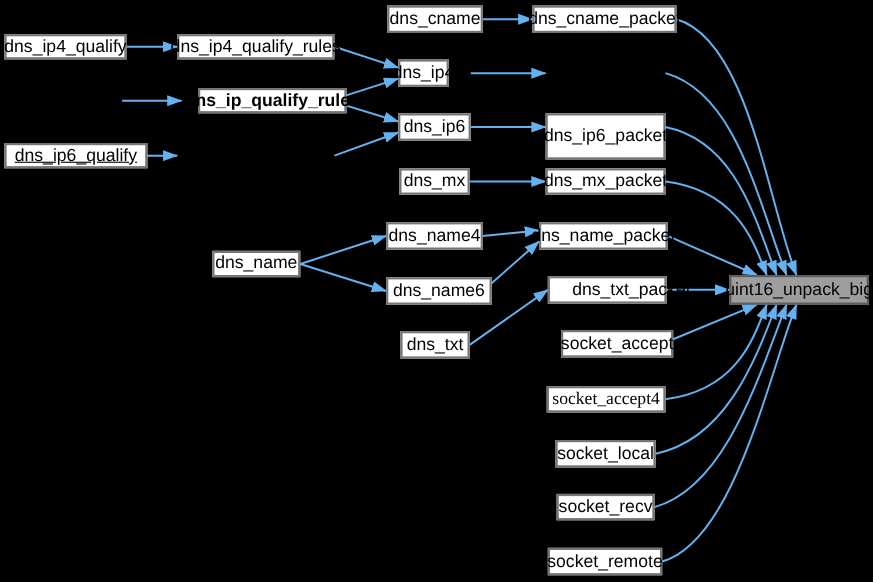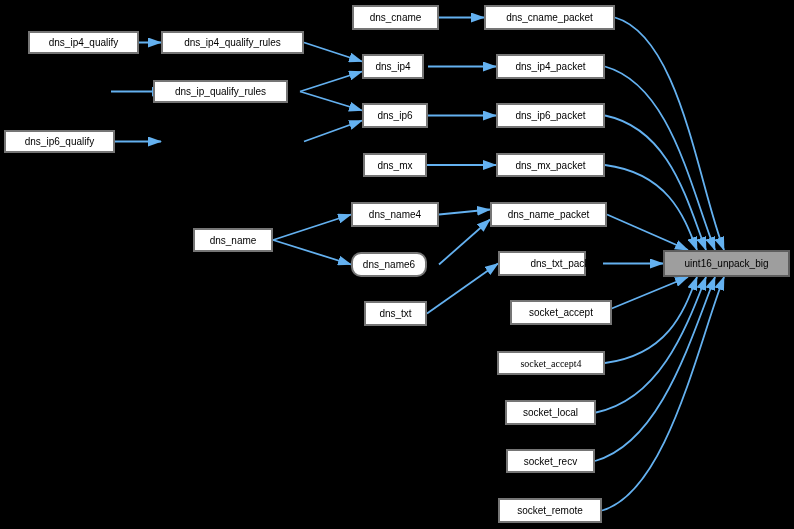--- a/index.html
+++ b/index.html
@@ -11,21 +11,21 @@
   }
   .stage { position: relative; width: 794px; height: 529px; }
   #edge-layer { position: absolute; left: 0; top: 0; z-index: 0; }
   #node-layer { position: absolute; left: 0; top: 0; width: 100%; height: 100%; z-index: 1; }
   .node {
     position: absolute;
     box-sizing: border-box;
     background: var(--node-fill, #ffffff);
     border: 2px solid var(--node-border, #757575);
     color: var(--node-text, #000000);
-    font-size: 10px;
+    font-size: 16px;
     display: flex;
     align-items: center;
     justify-content: center;
     white-space: nowrap;
     cursor: pointer;
   }
   .node.focus {
     background: var(--focus-fill, #9e9e9e);
     border-color: var(--focus-border, #5e5e5e);
     cursor: default;
@@ -63,38 +63,37 @@
       <path d="M605,165 C670,173.5 685.1,219.4 697,250" fill="none" stroke="#64b1f0" stroke-width="1.8" marker-end="url(#arrow)"></path>
       <path d="M607,214.5 L688,250" fill="none" stroke="#64b1f0" stroke-width="1.8" marker-end="url(#arrow)"></path>
       <path d="M603,263.5 L663,263.5" fill="none" stroke="#64b1f0" stroke-width="1.8" marker-end="url(#arrow)"></path>
       <path d="M602,312.5 L688,277" fill="none" stroke="#64b1f0" stroke-width="1.8" marker-end="url(#arrow)"></path>
       <path d="M605,363 C670,354.4 684.96,307.96 697,277" fill="none" stroke="#64b1f0" stroke-width="1.8" marker-end="url(#arrow)"></path>
       <path d="M596,412.5 C661,398.95 687.03,325.78 706,277" fill="none" stroke="#64b1f0" stroke-width="1.8" marker-end="url(#arrow)"></path>
       <path d="M595,461 C660,442.6 689.24,343.24 715,277" fill="none" stroke="#64b1f0" stroke-width="1.8" marker-end="url(#arrow)"></path>
       <path d="M602,510.5 C667,491.75 697.75,344.5 724,277" fill="none" stroke="#64b1f0" stroke-width="1.8" marker-end="url(#arrow)"></path>
     </svg>
   <div id="node-layer">
-      <div class="node" style="left: 4px; top: 31px; width: 111px; height: 23px; margin-left: 24px;">dns_ip4_qualify</div>
-      <div class="node" style="left: 4px; top: 130px; width: 111px; height: 23px;">dns_ip6_qualify</div>
+      <div class="node" style="left: 4px; top: 31px; width: 111px; height: 23px;">dns_ip4_qualify</div>
+      <div class="node" style="left: 4px; top: 130px; width: 130px; height: 23px; text-decoration: underline;">dns_ip6_qualify</div>
       <div class="node" style="left: 161px; top: 31px; width: 143px; height: 23px;">dns_ip4_qualify_rules</div>
-      <div class="node" style="left: 153px; top: 80px; width: 135px; height: 23px;">dns_ip_qualify_rules</div>
+      <div class="node" style="left: 180px; top: 80px; width: 135px; height: 23px; font-weight: bold;">dns_ip_qualify_rules</div>
       <div class="node" style="left: 352px; top: 5px; width: 87px; height: 25px;">dns_cname</div>
-      <div class="node" style="left: 362px; top: 54px; width: 62px; height: 25px;">dns_ip4</div>
+      <div class="node" style="left: 362px; top: 54px; width: 46px; height: 25px;">dns_ip4</div>
       <div class="node" style="left: 362px; top: 103px; width: 66px; height: 25px;">dns_ip6</div>
       <div class="node" style="left: 363px; top: 153px; width: 64px; height: 24px;">dns_mx</div>
       <div class="node" style="left: 193px; top: 228px; width: 80px; height: 24px;">dns_name</div>
       <div class="node" style="left: 351px; top: 202px; width: 88px; height: 25px;">dns_name4</div>
-      <div class="node" style="left: 351px; top: 252px; width: 76px; height: 25px; border-radius: 10px;">dns_name6</div>
+      <div class="node" style="left: 351px; top: 252px; width: 96px; height: 25px;">dns_name6</div>
       <div class="node" style="left: 364px; top: 301px; width: 63px; height: 25px;">dns_txt</div>
       <div class="node" style="left: 484px; top: 5px; width: 131px; height: 25px;">dns_cname_packet</div>
-      <div class="node" style="left: 496px; top: 54px; width: 109px; height: 25px;">dns_ip4_packet</div>
-      <div class="node" style="left: 496px; top: 103px; width: 109px; height: 25px;">dns_ip6_packet</div>
+      <div class="node" style="left: 496px; top: 103px; width: 109px; height: 42px;">dns_ip6_packet</div>
       <div class="node" style="left: 496px; top: 153px; width: 109px; height: 24px;">dns_mx_packet</div>
       <div class="node" style="left: 490px; top: 202px; width: 117px; height: 25px;">dns_name_packet</div>
-      <div class="node" style="left: 498px; top: 251px; width: 88px; height: 25px; padding-left: 44px;">dns_txt_packet</div>
+      <div class="node" style="left: 498px; top: 251px; width: 108px; height: 25px; padding-left: 44px;">dns_txt_packet</div>
       <div class="node" style="left: 510px; top: 300px; width: 102px; height: 25px;">socket_accept</div>
       <div class="node" style="left: 497px; top: 351px; width: 108px; height: 24px; font-family: Liberation Serif, serif;">socket_accept4</div>
       <div class="node" style="left: 505px; top: 400px; width: 91px; height: 25px;">socket_local</div>
       <div class="node" style="left: 506px; top: 449px; width: 89px; height: 24px;">socket_recv</div>
       <div class="node" style="left: 498px; top: 498px; width: 104px; height: 25px;">socket_remote</div>
       <div class="node focus" style="left: 663px; top: 250px; width: 127px; height: 27px;">uint16_unpack_big</div>
     </div>
 </div>
 
 </body></html>

